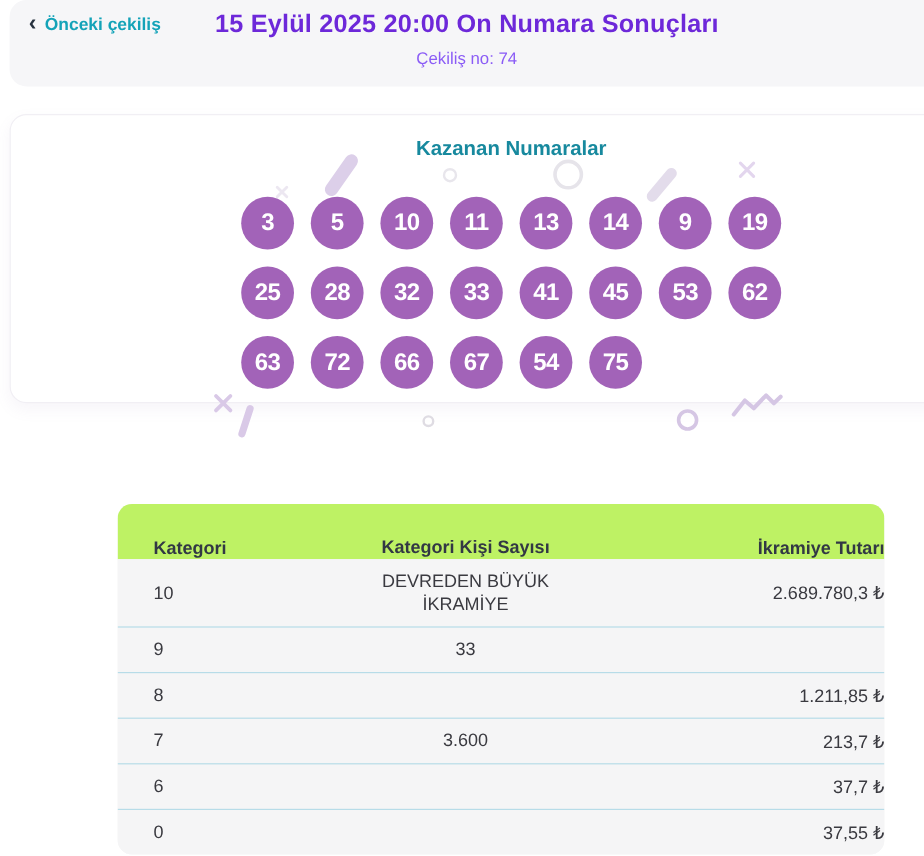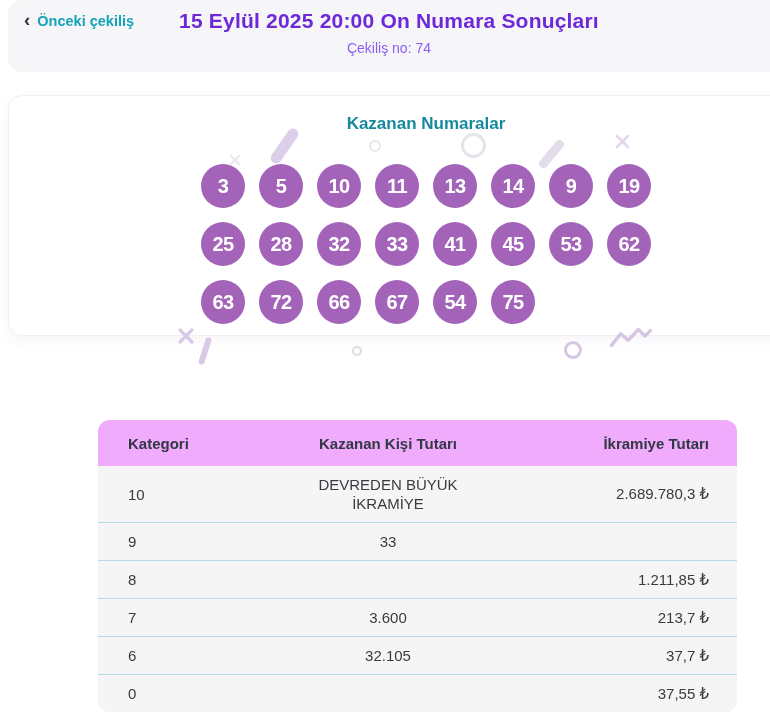--- a/index.html
+++ b/index.html
@@ -53,29 +53,29 @@
 
   
   .cat-heading {
     position:absolute; left:98px; top:376px; width:639px; text-align:center;
     color:#2e3138; font-size:20px; font-weight:800;
   }
   .cat-table {
     position:absolute; left:98px; top:420px; width:639px;
     border-radius:12px; overflow:hidden; background:#f5f5f6;
   }
-  .thead { display:flex; align-items:center; height:46px; background:#f0abfc; }
+  .thead { display:flex; align-items:flex-end; height:46px; background:#bef264; }
   .trow  { display:flex; align-items:center; min-height:38px; background:#f5f5f6; }
   .trow:first-child { min-height:56px; }
   .trow:not(:first-child) { border-top:1px solid #b7dce8; }
   .cell { font-size:15px; color:#3a3a40; }
   .thead .cell { font-weight:700; color:#323844; }
   .c0 { width:140px; padding-left:30px; text-align:left; }
   .c1 { width:300px; text-align:center; white-space:pre-line; line-height:19px; }
-  .c2 { flex:1; text-align:right; padding-right:28px; }
+  .c2 { flex:1; text-align:right; }
 </style>
 </head>
 <body>
 
 <div class="page">
 
   <header class="header-bar">
     <a class="back-link">
       <span class="chev">‹</span>
       <span>Önceki çekiliş</span>
@@ -138,21 +138,21 @@
   <div class="deco" style="left:352px; top:346px; width:10px; height:10px; border:2px solid #dfdce3; border-radius:50%;"></div>
   <div class="deco" style="left:564px; top:341px; width:18px; height:18px; border:3px solid #d5c6e4; border-radius:50%;"></div>
   <svg class="deco" style="left:608px; top:326px; transform:rotate(-4deg);" width="46" height="24" viewBox="0 0 46 24">
     <path d="M3 18 L13 7 L20 14 L31 4 L37 11 L43 6" stroke="#d5c6e4" stroke-width="3.4" stroke-linecap="round" stroke-linejoin="round" fill="none"></path>
   </svg>
 
 
   <div class="cat-table">
     <div class="thead">
         <div class="cell c0">Kategori</div>
-        <div class="cell c1">Kazanan Kişi Tutarı</div>
+        <div class="cell c1">Kategori Kişi Sayısı</div>
         <div class="cell c2">İkramiye Tutarı</div>
       </div>
     <div class="tbody">
         <div class="trow">
           <div class="cell c0">10</div>
           <div class="cell c1">DEVREDEN BÜYÜK
 İKRAMİYE</div>
           <div class="cell c2">2.689.780,3 ₺</div>
         </div>
         <div class="trow">
@@ -163,21 +163,20 @@
           <div class="cell c0">8</div>
           <div class="cell c2">1.211,85 ₺</div>
         </div>
         <div class="trow">
           <div class="cell c0">7</div>
           <div class="cell c1">3.600</div>
           <div class="cell c2">213,7 ₺</div>
         </div>
         <div class="trow">
           <div class="cell c0">6</div>
-          <div class="cell c1">32.105</div>
           <div class="cell c2">37,7 ₺</div>
         </div>
         <div class="trow">
           <div class="cell c0">0</div>
           <div class="cell c2">37,55 ₺</div>
         </div>
       </div>
   </div>
 
 </div>

